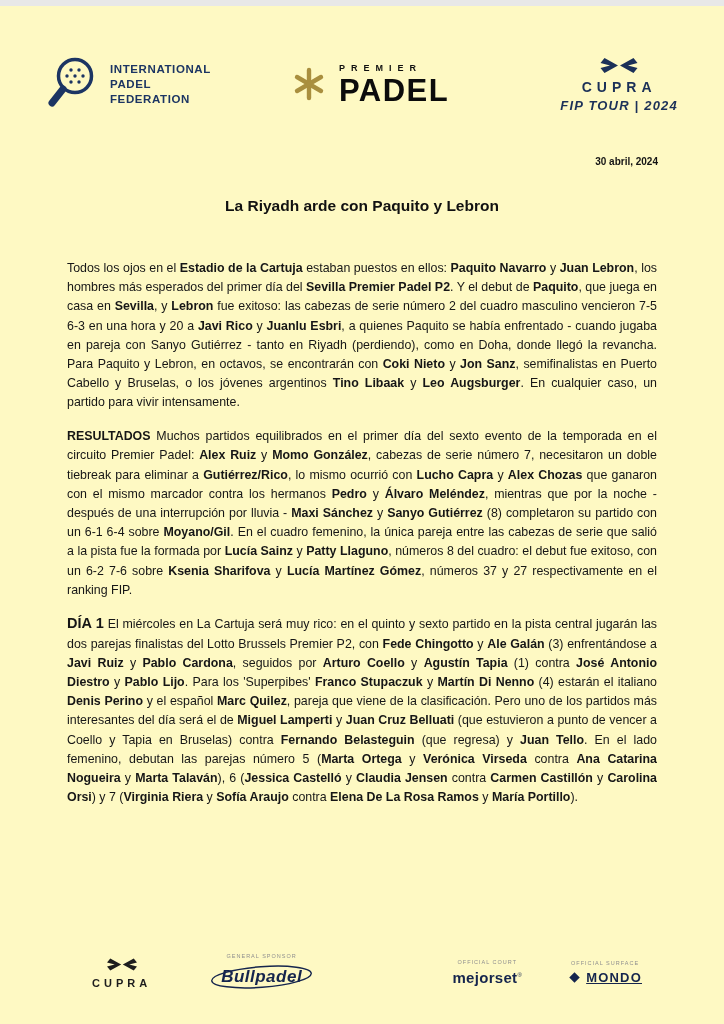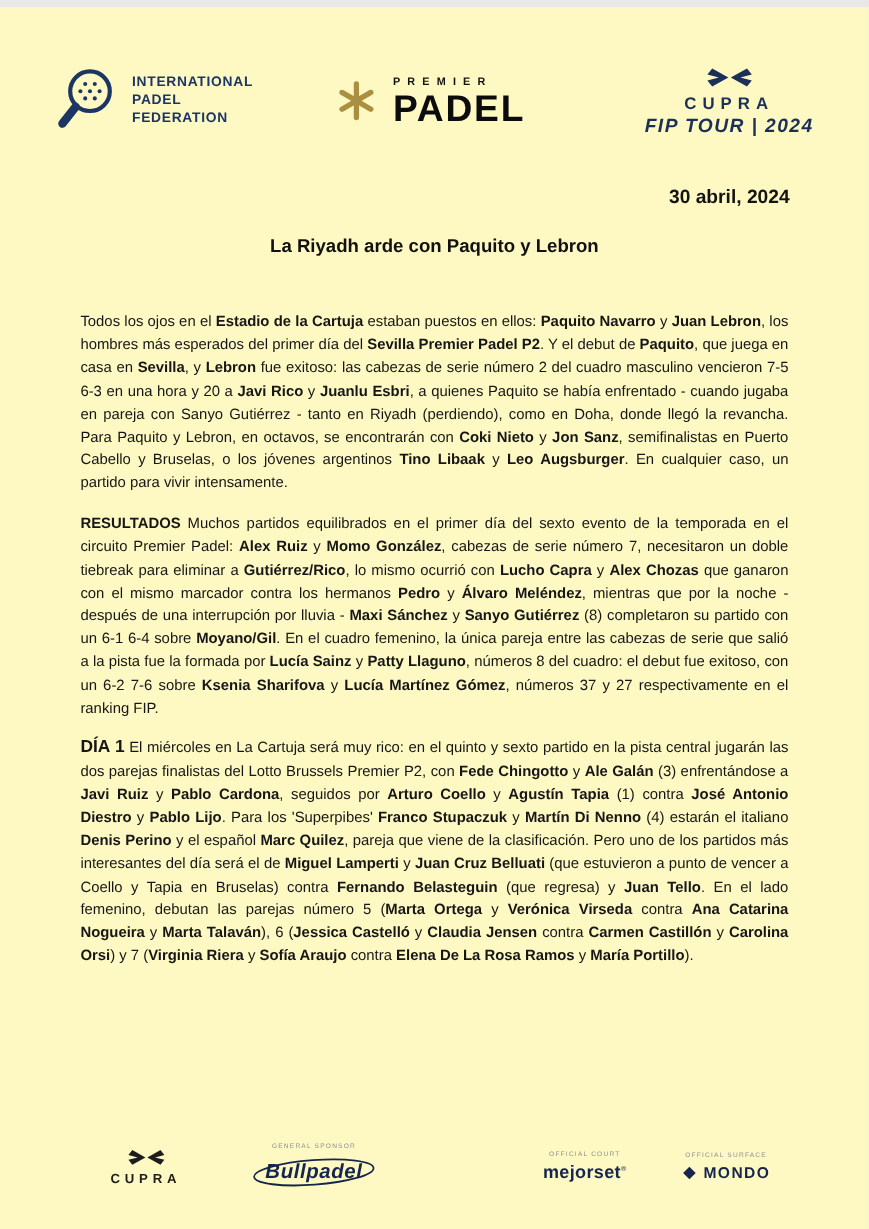--- a/index.html
+++ b/index.html
@@ -26,24 +26,24 @@
   .ipf { align-items: center; gap: 10px; color: #1c3563; }
   .ipf-text { font-size: 11.5px; font-weight: 700; letter-spacing: 0.6px; line-height: 15px; }
 
   .premier { align-items: center; gap: 13px; margin-left: -30px; }
   .pp-text { display: flex; flex-direction: column; }
   .pp-top { font-size: 9px; letter-spacing: 6px; font-weight: 700; color: #111; margin-bottom: 3px; }
   .pp-bottom { font-size: 31px; font-weight: 800; letter-spacing: 1.5px; color: #0c0c0c; line-height: 29px; }
 
   .cupra { flex-direction: column; align-items: center; color: #1b3058; gap: 3px; padding-right: 4px; }
   .cupra-word { font-size: 14px; font-weight: 700; letter-spacing: 5px; }
-  .cupra-sub { font-size: 16px; font-style: italic; font-weight: 700; letter-spacing: 1.2px; }
+  .cupra-sub { font-size: 13px; font-style: italic; font-weight: 700; letter-spacing: 1.2px; }
 
   
-  .date { position: absolute; top: 150px; right: 66px; font-size: 16px; font-weight: 700; }
+  .date { position: absolute; top: 150px; right: 66px; font-size: 10px; font-weight: 700; }
   .title { position: absolute; top: 189px; left: 0; right: 0; margin: 0; text-align: center;
            font-size: 15.5px; font-weight: 700; line-height: 21.5px; color: #111; }
 
   
   .body {
     position: absolute; top: 253px; left: 67px; width: 590px;
     font-size: 12.4px; line-height: 19.2px; text-align: justify; color: #161616;
   }
   .body p { margin: 0 0 14.5px 0; }
   .b { font-weight: 700; }
@@ -64,21 +64,21 @@
   .bp-wrap { position: relative; padding: 4px 12px; }
   .bp-word { font-size: 17px; font-style: italic; font-weight: 800; color: #15254d; letter-spacing: 0.5px; position: relative; z-index: 1; }
   .bp-swoosh { position: absolute; left: 0; top: 0; width: 100%; height: 100%; z-index: 0; }
 
   .f-mejorset { margin-left: auto; }
   .ms-word { font-size: 15px; font-weight: 800; color: #15254d; letter-spacing: 0.3px; }
   .ms-word sup { font-size: 6px; font-weight: 400; }
 
   .f-mondo { margin-left: 46px; margin-right: 22px; }
   .mondo-row { display: flex; align-items: center; gap: 5px; }
-  .mondo-word { font-size: 13px; font-weight: 800; letter-spacing: 1.2px; color: #15254d; }
+  .mondo-word { font-size: 13px; font-weight: 800; letter-spacing: 1.2px; color: #15254d; text-decoration: underline; }
 </style>
 </head>
 <body>
 
 <div class="page">
 
   <header class="header">
 
     <div class="logo ipf">
       <svg width="58" height="62" viewBox="0 0 58 62">

